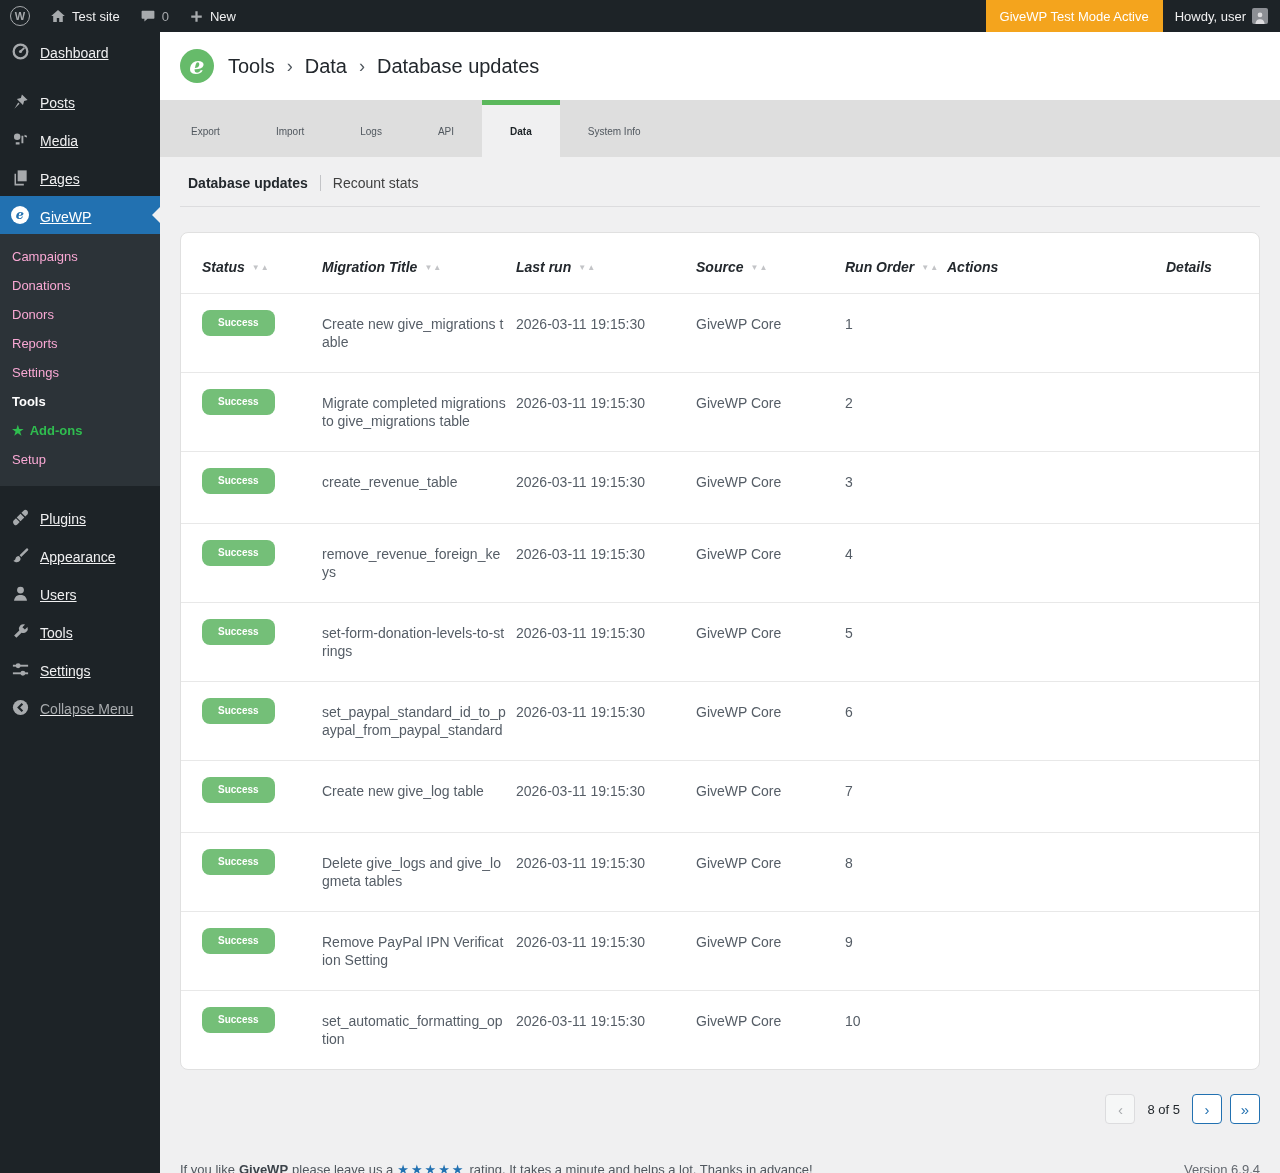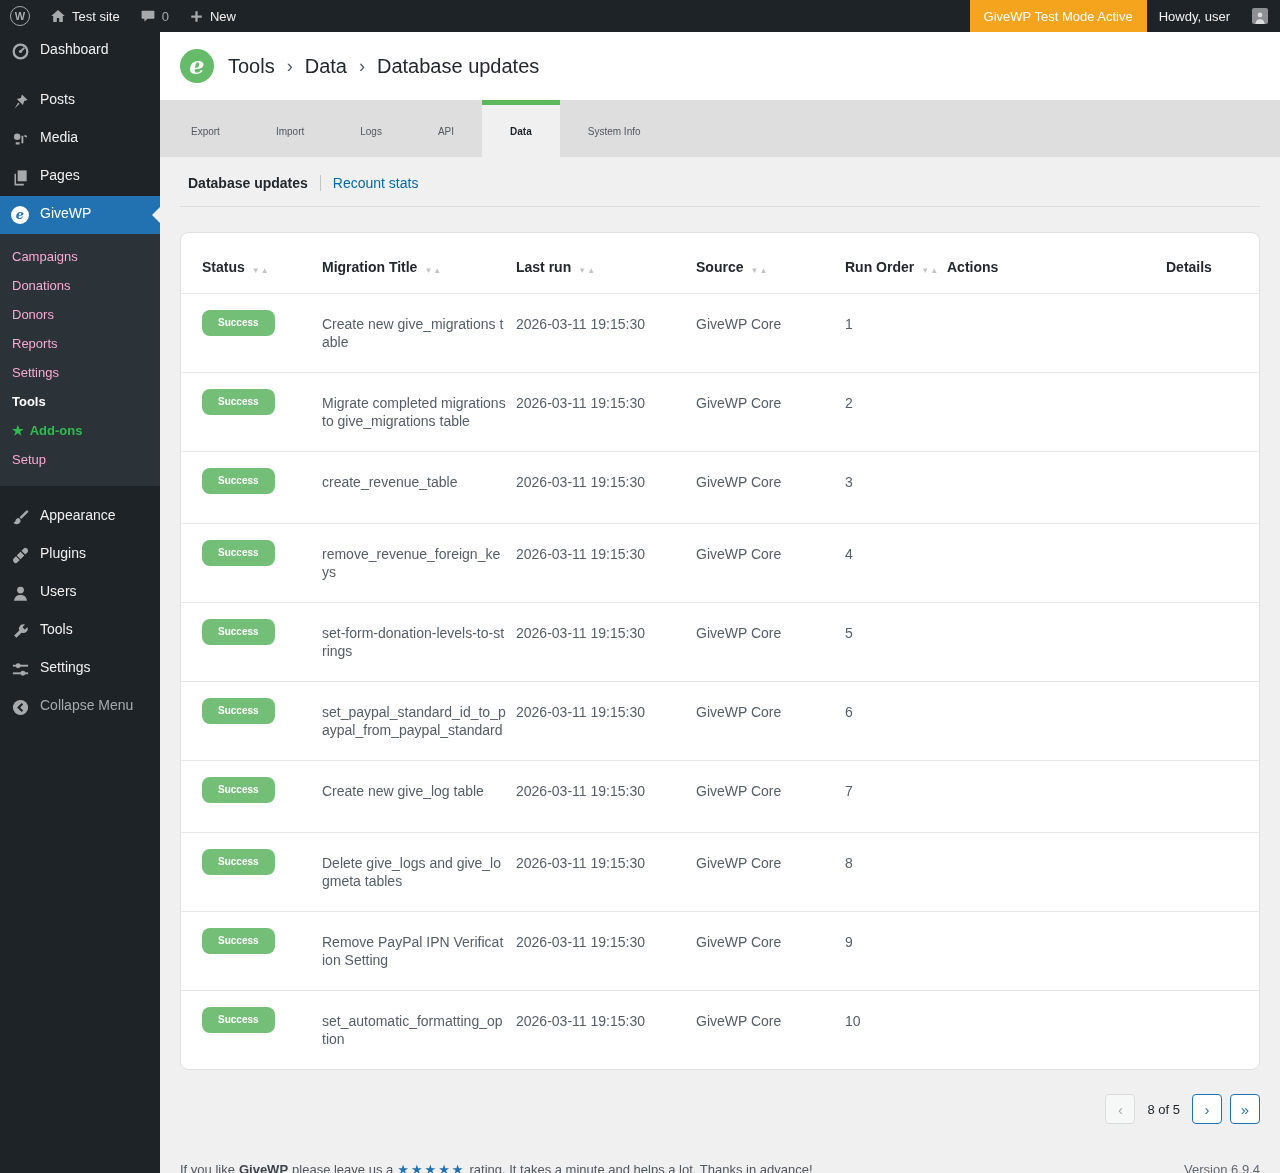--- a/index.html
+++ b/index.html
@@ -21,34 +21,34 @@
   .ab-left { display:flex; align-items:center; height:32px; }
   .ab-item { display:flex; align-items:center; gap:6px; padding:0 10px; height:32px; color:#f0f0f1; cursor:pointer; }
   .ab-item svg { display:block; }
   .ab-icon { color:#a7aaad; }
   .ab-count { color:#a7aaad; }
   .ab-right { margin-left:auto; display:flex; align-items:center; height:32px; }
   .test-mode-badge {
     background:#f4a41d; color:#fff; height:32px; display:flex; align-items:center;
     padding:0 14px; font-size:13px; cursor:pointer;
   }
-  .howdy { display:flex; align-items:center; gap:22px; padding:0 12px; cursor:pointer; }
+  .howdy { display:flex; align-items:center; gap:6px; padding:0 12px; cursor:pointer; }
   .avatar { width:16px; height:16px; background:#8c8f94; border-radius:2px; display:flex; align-items:flex-end; justify-content:center; overflow:hidden; }
   .wp-logo-ring {
     width:20px; height:20px; border:1.5px solid #a7aaad; border-radius:50%;
     color:#a7aaad; font-weight:bold; font-size:11px; display:flex; align-items:center; justify-content:center;
   }
   
   .sidebar {
     position:absolute; top:32px; left:0; bottom:0; width:160px;
     background:#1d2327; color:#f0f0f1; z-index:40;
   }
   .menu-item {
-    display:flex; align-items:flex-start; gap:10px;
-    padding:9px 8px 9px 10px; font-size:14px; cursor:pointer; position:relative;
+    display:flex; align-items:flex-end; gap:10px;
+    padding:9px 8px 9px 10px; font-size:14px; cursor:pointer; position:relative;text-decoration:underline;
   }
   .menu-item .mi-icon { width:20px; height:20px; color:#a7aaad; flex:none; display:flex; align-items:center; justify-content:center; }
   .menu-sep { height:12px; }
   .menu-item.active { background:#2271b1; color:#fff; }
   .menu-item.active .mi-icon { color:#fff; }
   .menu-item.active::after {
     content:""; position:absolute; right:0; top:50%; transform:translateY(-50%);
     border:8px solid transparent; border-right-color:#f0f0f1;
   }
   .submenu { background:#2c3338; padding:8px 0 12px; }
@@ -78,35 +78,35 @@
     cursor:pointer; border-top:5px solid transparent; height:57px;
   }
   .tab.active { background:#f0f0f1; border-top-color:#5bb85c; color:#1d2327; font-weight:bold; }
   
   .subnav {
     margin:0 20px; padding:18px 8px 15px; border-bottom:1px solid #dcdcde;
     display:flex; align-items:center; font-size:14px;
   }
   .subnav-current { font-weight:bold; color:#23282d; }
   .subnav-divider { width:1px; height:16px; background:#c3c4c7; margin:0 12px; }
-  .subnav-link { color:#0369a1; cursor:pointer; }
+  .subnav-link { color:#404040; cursor:pointer; }
   
   .card {
     margin:25px 20px 0; background:#fff; border:1px solid #e0e0e0; border-radius:8px;
     overflow:hidden;
   }
   .trow {
     display:grid;
     grid-template-columns:120px 194px 180px 149px 102px 219px auto;
     padding-left:21px; align-items:start;
   }
   .thead { padding-top:4px; }
   .th {
     font-weight:bold; font-size:14px; color:#23282d; padding:22px 8px 18px 0;
-    display:flex; align-items:flex-end; white-space:nowrap;
+    display:flex; align-items:center; white-space:nowrap;font-style:italic;
   }
   .sort-glyph { font-size:8px; color:#c3c4c7; margin-left:7px; letter-spacing:1px; }
   .tbody-row { border-top:1px solid #e8e8e8; min-height:72px; }
   .td { padding:21px 10px 21px 0; font-size:14px; color:#555d66; line-height:18px; }
   .td-title { word-break:break-all; }
   .td-status { padding-top:16px; padding-bottom:14px; }
   .badge-success {
     display:inline-block; background:#74bf78; color:#fff; font-weight:bold; font-size:10px;
     padding:8px 16px; border-radius:8px; line-height:1;
   }
@@ -235,33 +235,33 @@
     <div class="submenu-item highlight">
       <span class="star-glyph">★</span>
       <span>Add-ons</span>
     </div>
     <div class="submenu-item">Setup</div>
   </div>
   <div class="menu-sep"></div>
   <div class="menu-item">
     <span class="mi-icon">
       <svg width="19" height="19" viewBox="0 0 20 20">
+          <path fill="currentColor" d="M13.5 2.5 11 5l4 4 2.5-2.5c.8-1.6.4-3-.9-4.1-1.1-.8-2.3-.7-3.1.1zM10 6 6 10l4 4 4-4zM5.2 10.8 2.5 13.5c-.7 1.5-.3 2.9 1 4 1.1.8 2.3.7 3.1-.1l2.6-2.6z"></path>
+        </svg>
+    </span>
+    <span>Plugins</span>
+  </div>
+  <div class="menu-item">
+    <span class="mi-icon">
+      <svg width="19" height="19" viewBox="0 0 20 20">
           <path fill="currentColor" d="M16.2 2.6 9 9.8l1.8 1.8 7.2-7.2a1.3 1.3 0 0 0-1.8-1.8z"></path>
           <path fill="currentColor" d="M8.2 10.6c-1.8 0-3 .9-3.5 2.7-.3 1.2-1 1.9-2.2 2.2 1.7 2 5.6 2.4 7.2-.4.8-1.4.3-3.2-1.5-4.5z"></path>
         </svg>
     </span>
     <span>Appearance</span>
-  </div>
-  <div class="menu-item">
-    <span class="mi-icon">
-      <svg width="19" height="19" viewBox="0 0 20 20">
-          <path fill="currentColor" d="M13.5 2.5 11 5l4 4 2.5-2.5c.8-1.6.4-3-.9-4.1-1.1-.8-2.3-.7-3.1.1zM10 6 6 10l4 4 4-4zM5.2 10.8 2.5 13.5c-.7 1.5-.3 2.9 1 4 1.1.8 2.3.7 3.1-.1l2.6-2.6z"></path>
-        </svg>
-    </span>
-    <span>Plugins</span>
   </div>
   <div class="menu-item">
     <span class="mi-icon">
       <svg width="19" height="19" viewBox="0 0 20 20">
           <circle cx="10" cy="6.4" r="3.6" fill="currentColor"></circle>
           <path fill="currentColor" d="M3.2 17.5c.5-4.2 3.1-6 6.8-6s6.3 1.8 6.8 6z"></path>
         </svg>
     </span>
     <span>Users</span>
   </div>

